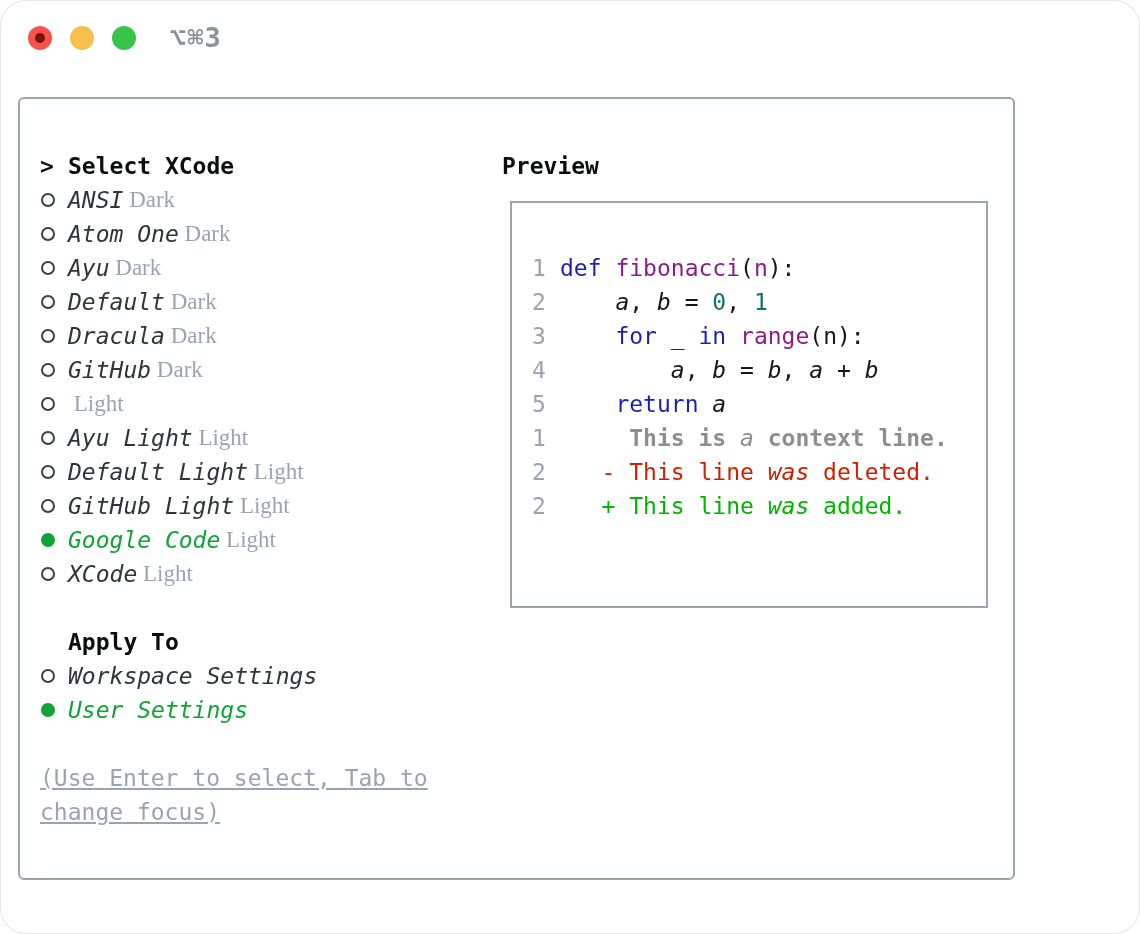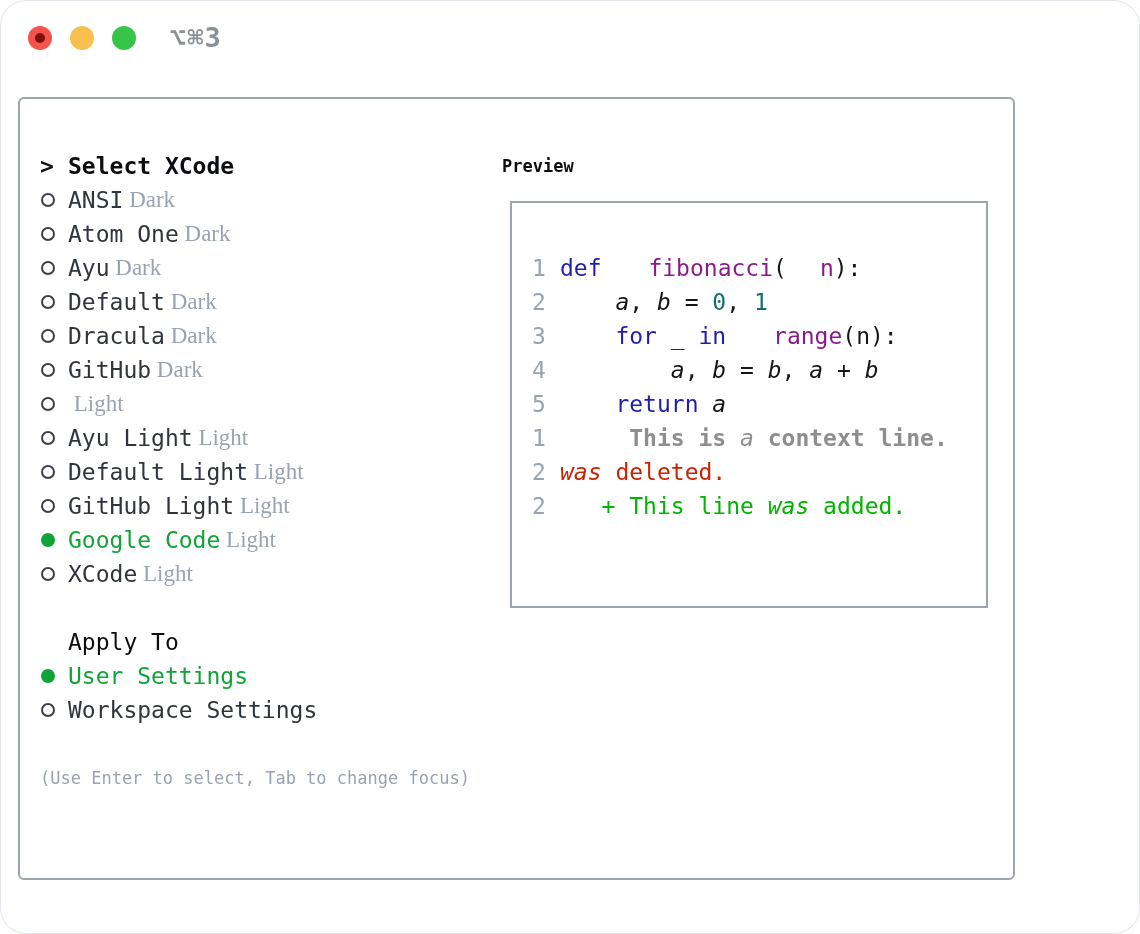--- a/index.html
+++ b/index.html
@@ -41,42 +41,42 @@
 
   .row { display:flex; line-height:34px; font-size:23px; white-space:pre; }
   .marker-col { width:28px; flex:none; display:flex; align-items:center; }
   .prompt { font-weight:bold; color:#111318; font-size:23px; }
   .panel-title { font-weight:bold; color:#0b0d10; }
   .radio {
     width:14px; height:14px; border-radius:50%;
     border:2px solid #3c4048; background:transparent; margin-left:1px;
   }
   .radio.on { border-color:var(--accent-green,#10a437); background:var(--accent-green,#10a437); }
-  .opt-name { color:#30343c; }
+  .opt-name { color:#30343c;font-style:italic; }
   .opt-name.selected { color:var(--accent-green,#10a437);text-align:center; }
   .opt-variant { color:var(--muted-gray,#9aa3b1);font-family:Liberation Serif, serif; }
   .spacer { height:34px; }
-  .apply-title { color:#0b0d10; }
+  .apply-title { color:#0b0d10;font-weight:bold; }
   .hint {
     margin-top:0; max-width:430px; white-space:normal;
-    color:var(--muted-gray,#9aa3b1); font-size:17px; line-height:34px;
+    color:var(--muted-gray,#9aa3b1); font-size:23px; line-height:34px;text-decoration:underline;
   }
 
   
-  .preview-title { font-size:17px; line-height:34px; font-weight:bold; color:#0b0d10; }
+  .preview-title { font-size:23px; line-height:34px; font-weight:bold; color:#0b0d10; }
   .preview-box {
     margin-left:8px; margin-top:18px; width:478px; height:407px;
     border:2px solid var(--panel-border,#9ca4af);
     padding:48px 0 0 20px; background:#ffffff;
   }
   .pline { display:flex; line-height:34px; font-size:23px; white-space:pre; }
   .lineno { width:14px; flex:none; color:var(--muted-gray,#9aa3b1); margin-right:14px; text-align:left; }
   .tok-p  { color:#14161a; }
   .tok-k  { color:var(--c-keyword,#1f1fae);text-align:center; }
-  .tok-f  { color:var(--c-function,#8b1a8b);margin-left:33px; }
+  .tok-f  { color:var(--c-function,#8b1a8b); }
   .tok-n  { color:var(--c-number,#0e7070); }
   .tok-i  { color:#14161a; font-style:italic; }
   .tok-c  { color:var(--c-context,#8e8e8e);font-weight:bold; }
   .tok-ci { color:var(--c-context,#8e8e8e); font-style:italic; }
   .tok-d  { color:var(--c-deleted,#cc2200); }
   .tok-di { color:var(--c-deleted,#cc2200); font-style:italic; }
   .tok-a  { color:var(--c-added,#00b400); }
   .tok-ai { color:var(--c-added,#00b400); font-style:italic; }
 </style>
 </head>
@@ -119,38 +119,38 @@
         </div>
 
       <div class="spacer"></div>
 
       <div class="row">
         <span class="marker-col"></span>
         <span class="apply-title">Apply To</span>
       </div>
 
       <div id="apply-options">
+          <div class="row"><span class="marker-col"><span class="radio"></span></span><span class="opt-name">Workspace Settings</span></div>
           <div class="row"><span class="marker-col"><span class="radio on"></span></span><span class="opt-name selected">User Settings</span></div>
-          <div class="row"><span class="marker-col"><span class="radio"></span></span><span class="opt-name">Workspace Settings</span></div>
         </div>
 
       <div class="spacer"></div>
 
       <div class="hint">(Use Enter to select, Tab to change focus)</div>
     </div>
 
     <div class="col-right">
       <div class="preview-title">Preview</div>
       <div class="preview-box" id="preview-box">
           <div class="pline"><span class="lineno">1</span><span class="tok-k">def</span><span class="tok-p"> </span><span class="tok-f">fibonacci</span><span class="tok-p">(</span><span class="tok-f">n</span><span class="tok-p">):</span></div>
           <div class="pline"><span class="lineno">2</span><span class="tok-p">    </span><span class="tok-i">a</span><span class="tok-p">, </span><span class="tok-i">b</span><span class="tok-p"> = </span><span class="tok-n">0</span><span class="tok-p">, </span><span class="tok-n">1</span></div>
           <div class="pline"><span class="lineno">3</span><span class="tok-p">    </span><span class="tok-k">for</span><span class="tok-p"> _ </span><span class="tok-k">in</span><span class="tok-p"> </span><span class="tok-f">range</span><span class="tok-p">(n):</span></div>
           <div class="pline"><span class="lineno">4</span><span class="tok-p">        </span><span class="tok-i">a</span><span class="tok-p">, </span><span class="tok-i">b</span><span class="tok-p"> = </span><span class="tok-i">b</span><span class="tok-p">, </span><span class="tok-i">a</span><span class="tok-p"> + </span><span class="tok-i">b</span></div>
           <div class="pline"><span class="lineno">5</span><span class="tok-p">    </span><span class="tok-k">return</span><span class="tok-p"> </span><span class="tok-i">a</span></div>
           <div class="pline"><span class="lineno"></span></div>
           <div class="pline"><span class="lineno">1</span><span class="tok-c">     This is </span><span class="tok-ci">a</span><span class="tok-c"> context line.</span></div>
-          <div class="pline"><span class="lineno">2</span><span class="tok-di">was</span><span class="tok-d"> deleted.</span></div>
+          <div class="pline"><span class="lineno">2</span><span class="tok-d">   - This line </span><span class="tok-di">was</span><span class="tok-d"> deleted.</span></div>
           <div class="pline"><span class="lineno">2</span><span class="tok-a">   + This line </span><span class="tok-ai">was</span><span class="tok-a"> added.</span></div>
         </div>
     </div>
 
   </div>
 </div>
 
 </body></html>

